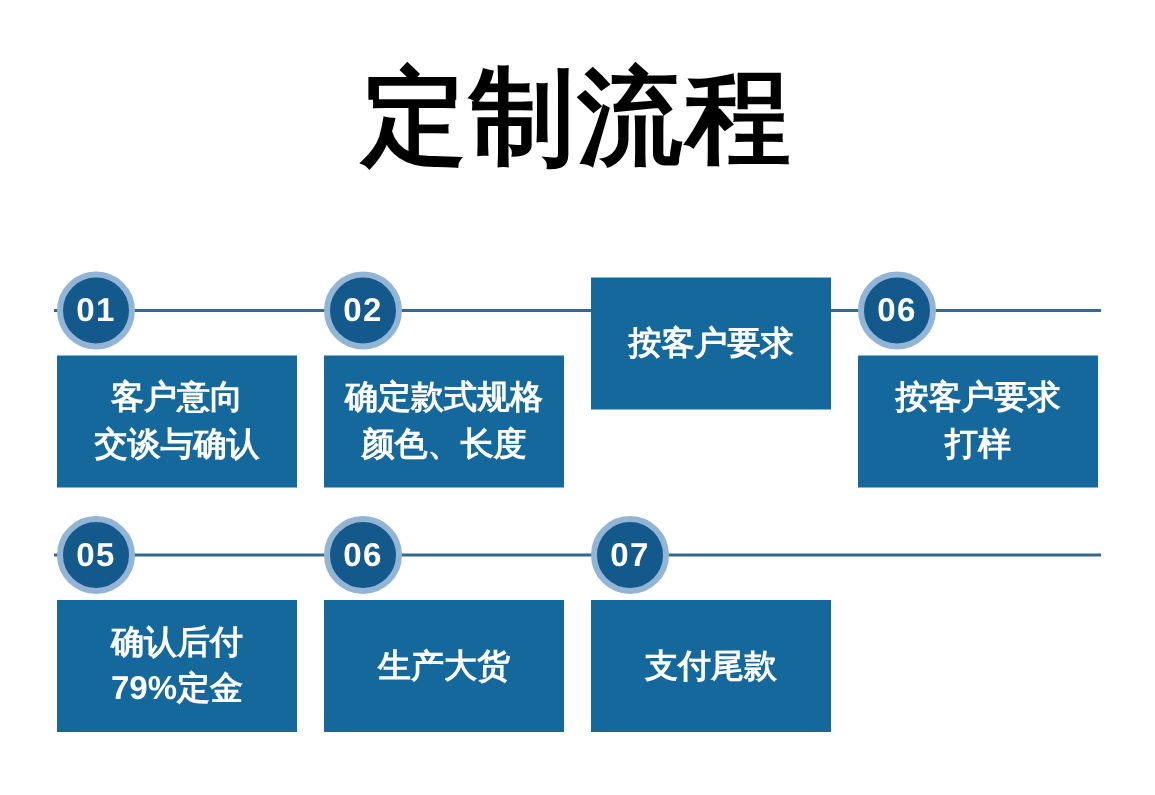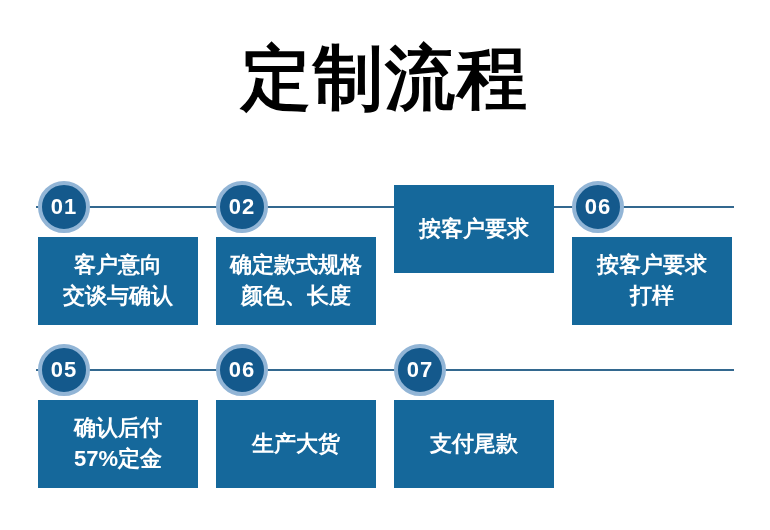--- a/index.html
+++ b/index.html
@@ -115,21 +115,21 @@
       </div>
     </div>
   </div>
 
   <div class="row row2">
     <div class="connector"></div>
     <div class="steps">
       <div class="step">
         <div class="badge">05</div>
         <div class="box">确认后付
-57%定金</div>
+79%定金</div>
       </div>
       <div class="step">
         <div class="badge">06</div>
         <div class="box">生产大货</div>
       </div>
       <div class="step">
         <div class="badge">07</div>
         <div class="box">支付尾款</div>
       </div>
       <div class="step">

